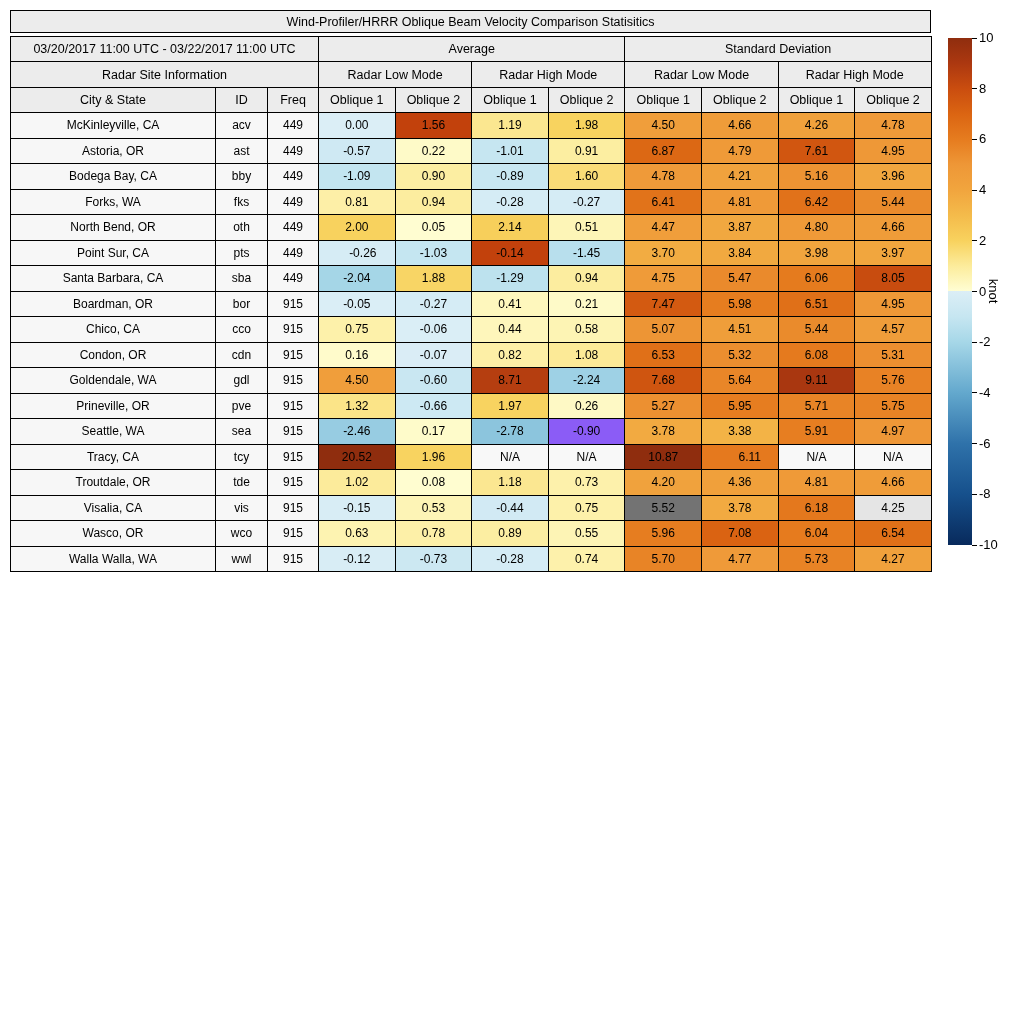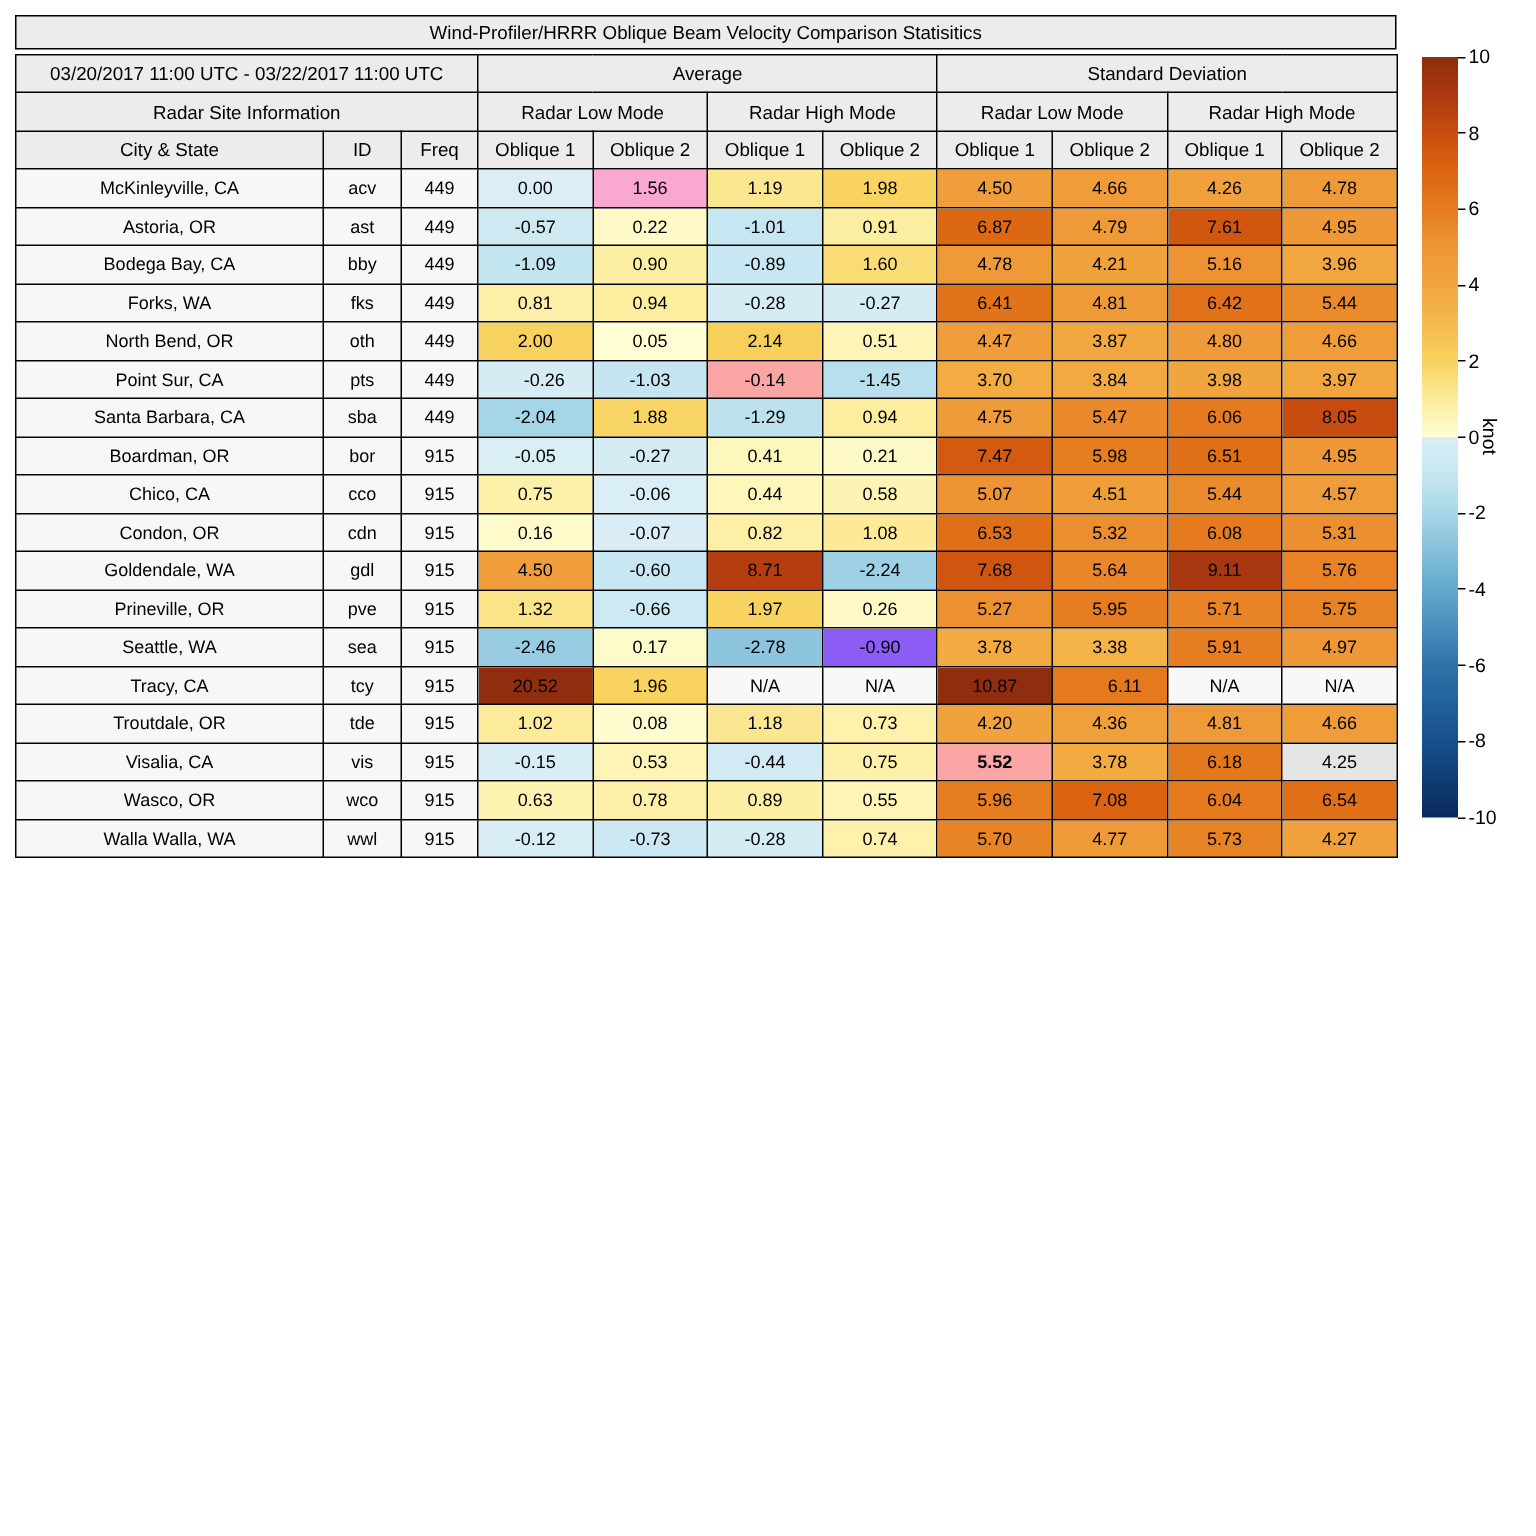--- a/index.html
+++ b/index.html
@@ -128,21 +128,21 @@
         <th>Oblique 1</th>
         <th>Oblique 2</th>
       </tr>
     </thead>
     <tbody id="table-body">
         <tr>
           <td class="lbl">McKinleyville, CA</td>
           <td class="lbl">acv</td>
           <td class="lbl">449</td>
           <td style="background: rgb(219, 238, 246);">0.00</td>
-          <td style="background: #f9a8d4;">1.56</td>
+          <td style="background: #c2410c;">1.56</td>
           <td style="background: rgb(251, 231, 144);">1.19</td>
           <td style="background: rgb(248, 211, 95);">1.98</td>
           <td style="background: rgb(240, 158, 59);">4.50</td>
           <td style="background: rgb(239, 156, 57);">4.66</td>
           <td style="background: rgb(240, 161, 60);">4.26</td>
           <td style="background: rgb(239, 154, 57);">4.78</td>
         </tr>
         <tr>
           <td class="lbl">Astoria, OR</td>
           <td class="lbl">ast</td>
@@ -194,21 +194,21 @@
           <td style="background: rgb(241, 168, 64);">3.87</td>
           <td style="background: rgb(239, 154, 56);">4.80</td>
           <td style="background: rgb(239, 156, 57);">4.66</td>
         </tr>
         <tr>
           <td class="lbl">Point Sur, CA</td>
           <td class="lbl">pts</td>
           <td class="lbl">449</td>
           <td style="background: rgb(214, 236, 245); padding-left: 12px;">-0.26</td>
           <td style="background: rgb(197, 230, 241);">-1.03</td>
-          <td style="background: #fca5a5;">-0.14</td>
+          <td style="background: #c2410c;">-0.14</td>
           <td style="background: rgb(184, 223, 237);">-1.45</td>
           <td style="background: rgb(242, 172, 66);">3.70</td>
           <td style="background: rgb(241, 169, 64);">3.84</td>
           <td style="background: rgb(241, 165, 62);">3.98</td>
           <td style="background: rgb(241, 166, 62);">3.97</td>
         </tr>
         <tr>
           <td class="lbl">Santa Barbara, CA</td>
           <td class="lbl">sba</td>
           <td class="lbl">449</td>
@@ -326,21 +326,21 @@
           <td style="background: rgb(239, 156, 57);">4.66</td>
         </tr>
         <tr>
           <td class="lbl">Visalia, CA</td>
           <td class="lbl">vis</td>
           <td class="lbl">915</td>
           <td style="background: rgb(216, 237, 245);">-0.15</td>
           <td style="background: rgb(253, 244, 182);">0.53</td>
           <td style="background: rgb(210, 234, 244);">-0.44</td>
           <td style="background: rgb(253, 241, 170);">0.75</td>
-          <td style="background: #fca5a5; font-weight: bold;">5.52</td>
+          <td style="background: #737373;">5.52</td>
           <td style="background: rgb(242, 170, 65);">3.78</td>
           <td style="background: rgb(228, 120, 29);">6.18</td>
           <td style="background: #e5e5e5;">4.25</td>
         </tr>
         <tr>
           <td class="lbl">Wasco, OR</td>
           <td class="lbl">wco</td>
           <td class="lbl">915</td>
           <td style="background: rgb(253, 243, 177);">0.63</td>
           <td style="background: rgb(253, 240, 168);">0.78</td>

